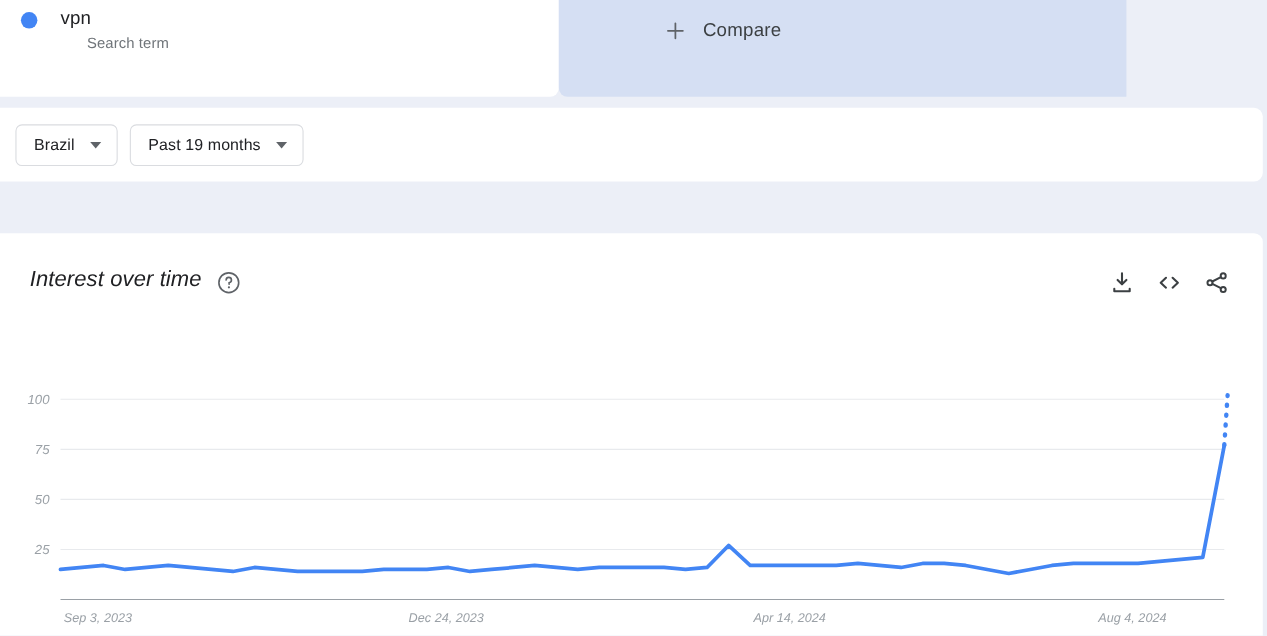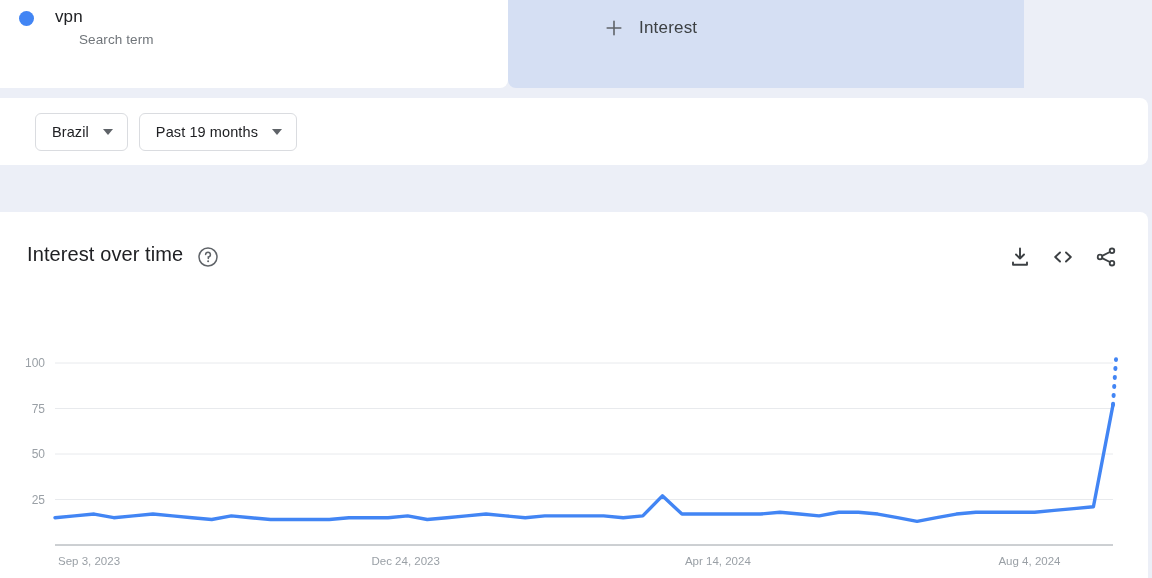--- a/index.html
+++ b/index.html
@@ -46,21 +46,21 @@
     font-size: 17px; color: #3c4043; letter-spacing: .2px;
   }
 
   
   .filter-bar {
     position: absolute; left: 0; top: 98px;
     width: 1148px; height: 67px;
     background: #ffffff;
     border-radius: 0 8px 8px 0;
     display: flex; align-items: center;
-    padding-left: 35px; gap: 11px;
+    padding-left: 14px; gap: 11px;
   }
   .chip {
     height: 38px; border: 1px solid #dadce0; border-radius: 6px;
     background: #fff; display: flex; align-items: center;
     padding: 0 14px 0 16px; gap: 14px;
     font-size: 14.5px; color: #202124; letter-spacing: .1px;
     cursor: pointer; white-space: nowrap;
   }
   .caret {
     width: 0; height: 0;
@@ -68,20 +68,21 @@
     border-right: 5.5px solid transparent;
     border-top: 6.5px solid #5f6368;
   }
 
   
   .chart-card {
     position: absolute; left: 0; top: 212px;
     width: 1148px; height: 366px;
     background: #ffffff;
     border-radius: 0 8px 0 0;
+    font-style: italic;
   }
   .chart-head {
     position: absolute; left: 0; top: 0; width: 100%; height: 80px;
   }
   .chart-title {
     position: absolute; left: 27px; top: 31px;
     font-size: 20px; color: #202124; letter-spacing: .1px;
   }
   .help-icon { position: absolute; left: 197px; top: 34px; width: 22px; height: 22px; cursor: pointer; }
   .head-actions {
@@ -111,21 +112,21 @@
     </div>
 
     <div class="compare-card"></div>
   </div>
 
   <span class="cmp-plus">
     <svg width="20" height="20" viewBox="0 0 20 20">
       <path d="M10 3.2v13.6M3.2 10h13.6" stroke="#5f6368" stroke-width="1.6" stroke-linecap="round"></path>
     </svg>
   </span>
-  <div class="cmp-label">Interest</div>
+  <div class="cmp-label">Compare</div>
 
   <div class="filter-bar">
     <div class="chip">
       <span>Brazil</span>
       <span class="caret"></span>
     </div>
     <div class="chip">
       <span>Past 19 months</span>
       <span class="caret"></span>
     </div>

